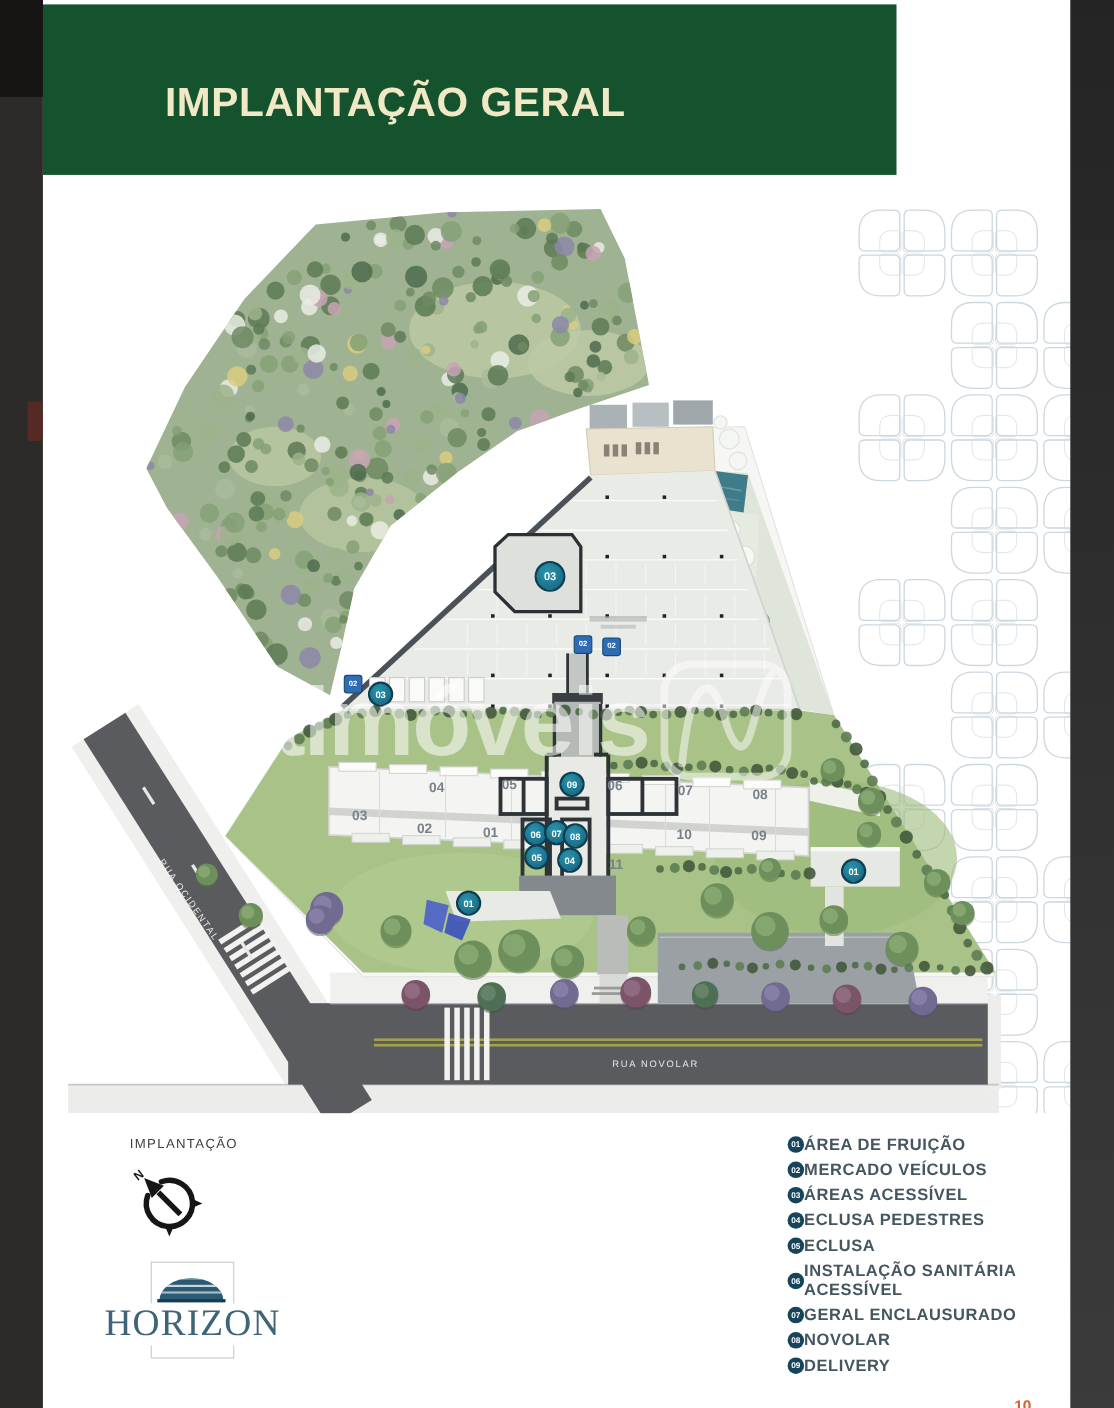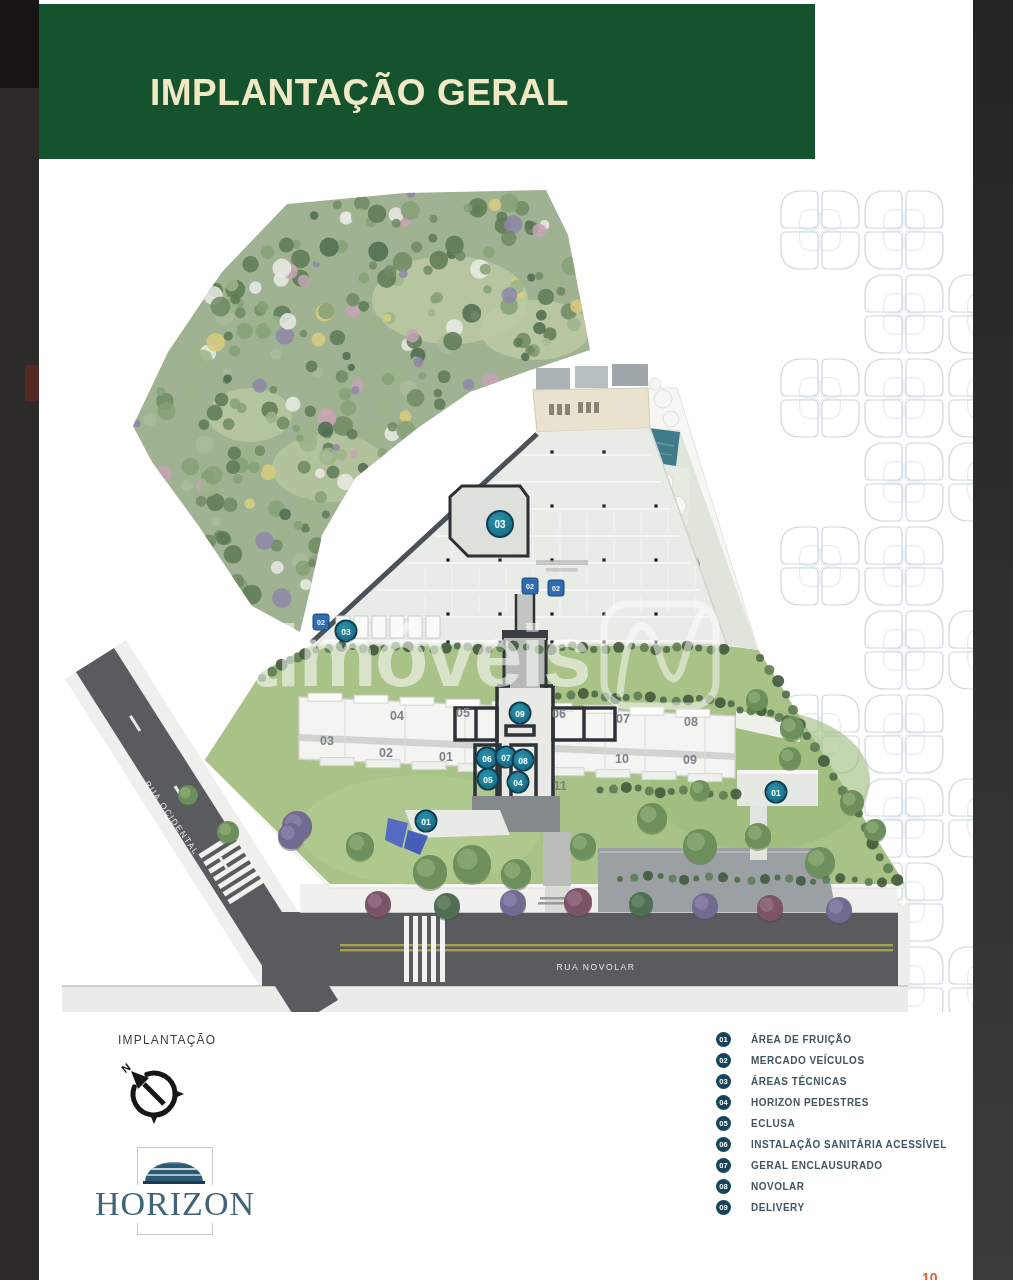--- a/index.html
+++ b/index.html
@@ -38,21 +38,21 @@
   .logo-brand{position:absolute;left:0;top:38px;width:74px;text-align:center;font-size:6px;
               letter-spacing:2.5px;color:#8d9297;}
   .logo-name{position:absolute;left:175px;top:1204px;transform:translate(-50%,-50%);z-index:5;
              font-family:"Liberation Serif","DejaVu Serif",serif;font-size:34px;letter-spacing:1px;
              color:#3f6478;background:#fff;padding:0 3px;white-space:nowrap;}
   
   .legend{position:absolute;left:716px;top:1032px;z-index:5;}
   .legend-item{display:flex;align-items:center;margin-bottom:6px;}
   .legend-badge{width:15px;height:15px;border-radius:50%;background:#16455b;color:#fff;font-size:7.5px;
                 font-weight:bold;display:flex;align-items:center;justify-content:center;flex:0 0 15px;}
-  .legend-label{margin-left:20px;font-size:10px;letter-spacing:.5px;color:#44565f;font-weight:600;}
+  .legend-label{margin-left:0;font-size:15px;letter-spacing:.5px;color:#44565f;font-weight:600;}
   .page-number{position:absolute;left:922px;top:1270px;z-index:5;color:#d85f2c;font-weight:bold;font-size:14px;}
 </style>
 </head>
 <body>
 
 <div class="stage">
 
   <svg class="fullsvg pattern" width="1013" height="1280" viewBox="0 0 1013 1280">
     <defs>
       <g id="leafset" fill="none" stroke="#cdd7de" stroke-width="1.2">
@@ -894,25 +894,25 @@
       <div class="legend-item">
         <span class="legend-badge">01</span>
         <span class="legend-label">ÁREA DE FRUIÇÃO</span>
       </div>
       <div class="legend-item">
         <span class="legend-badge">02</span>
         <span class="legend-label">MERCADO VEÍCULOS</span>
       </div>
       <div class="legend-item">
         <span class="legend-badge">03</span>
-        <span class="legend-label">ÁREAS TÉCNICAS</span>
+        <span class="legend-label">ÁREAS ACESSÍVEL</span>
       </div>
       <div class="legend-item">
         <span class="legend-badge">04</span>
-        <span class="legend-label">HORIZON PEDESTRES</span>
+        <span class="legend-label">ECLUSA PEDESTRES</span>
       </div>
       <div class="legend-item">
         <span class="legend-badge">05</span>
         <span class="legend-label">ECLUSA</span>
       </div>
       <div class="legend-item">
         <span class="legend-badge">06</span>
         <span class="legend-label">INSTALAÇÃO SANITÁRIA ACESSÍVEL</span>
       </div>
       <div class="legend-item">

